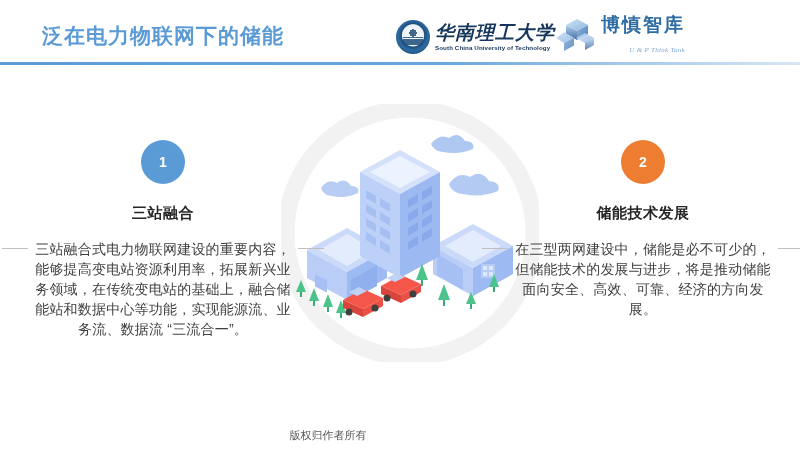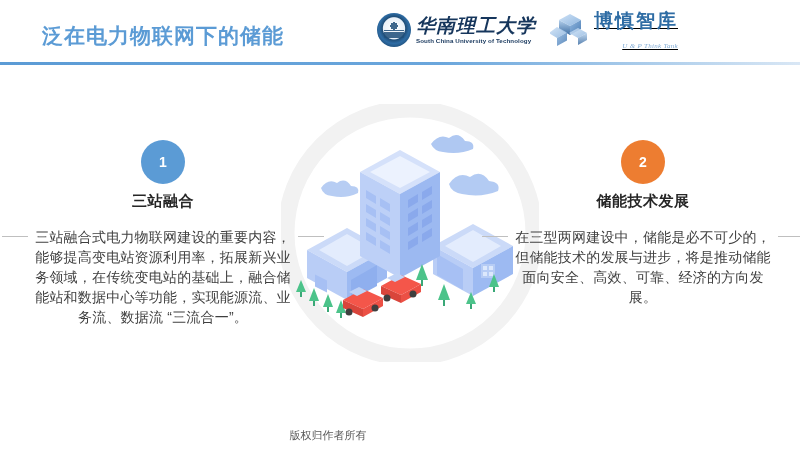--- a/index.html
+++ b/index.html
@@ -42,26 +42,26 @@
     left: 0;
     top: 62px;
     width: 800px;
     height: 3px;
     background: linear-gradient(to right, #5B9BD5 0%, #6AA6DC 55%, #A9CBEA 80%, #D9E7F5 100%);
   }
 
   
   .logos {
     position: absolute;
-    right: 10px;
+    right: 3px;
     top: 6px;
     height: 48px;
     display: flex;
-    align-items: center;
-    gap: 14px;
+    align-items: flex-end;
+    gap: 2px;
   }
   .logo-scut {
     display: flex;
     align-items: center;
     gap: 5px;
   }
   .scut-seal {
     width: 34px;
     height: 34px;
     border-radius: 50%;
@@ -99,21 +99,20 @@
     font-size: 6.2px;
     font-weight: bold;
     color: #16365C;
     letter-spacing: .1px;
     white-space: nowrap;
   }
   .logo-think {
     display: flex;
     align-items: center;
     gap: 4px;
-    text-decoration: underline;
   }
   .think-mark {
     width: 40px;
     height: 36px;
     flex: none;
   }
   .think-text {
     display: flex;
     flex-direction: column;
     line-height: 1;
@@ -165,21 +164,21 @@
     font-size: 14px;
     font-weight: bold;
     display: flex;
     align-items: center;
     justify-content: center;
   }
   .badge-1 { background: #5B9BD5; }
   .badge-2 { background: #ED7D31; }
 
   .col-heading {
-    margin-top: 8px;
+    margin-top: 20px;
     font-size: 15px;
     font-weight: bold;
     color: #262626;
     letter-spacing: .5px;
   }
 
   .body-wrap {
     position: relative;
     margin-top: 16px;
     padding: 0 4px;

